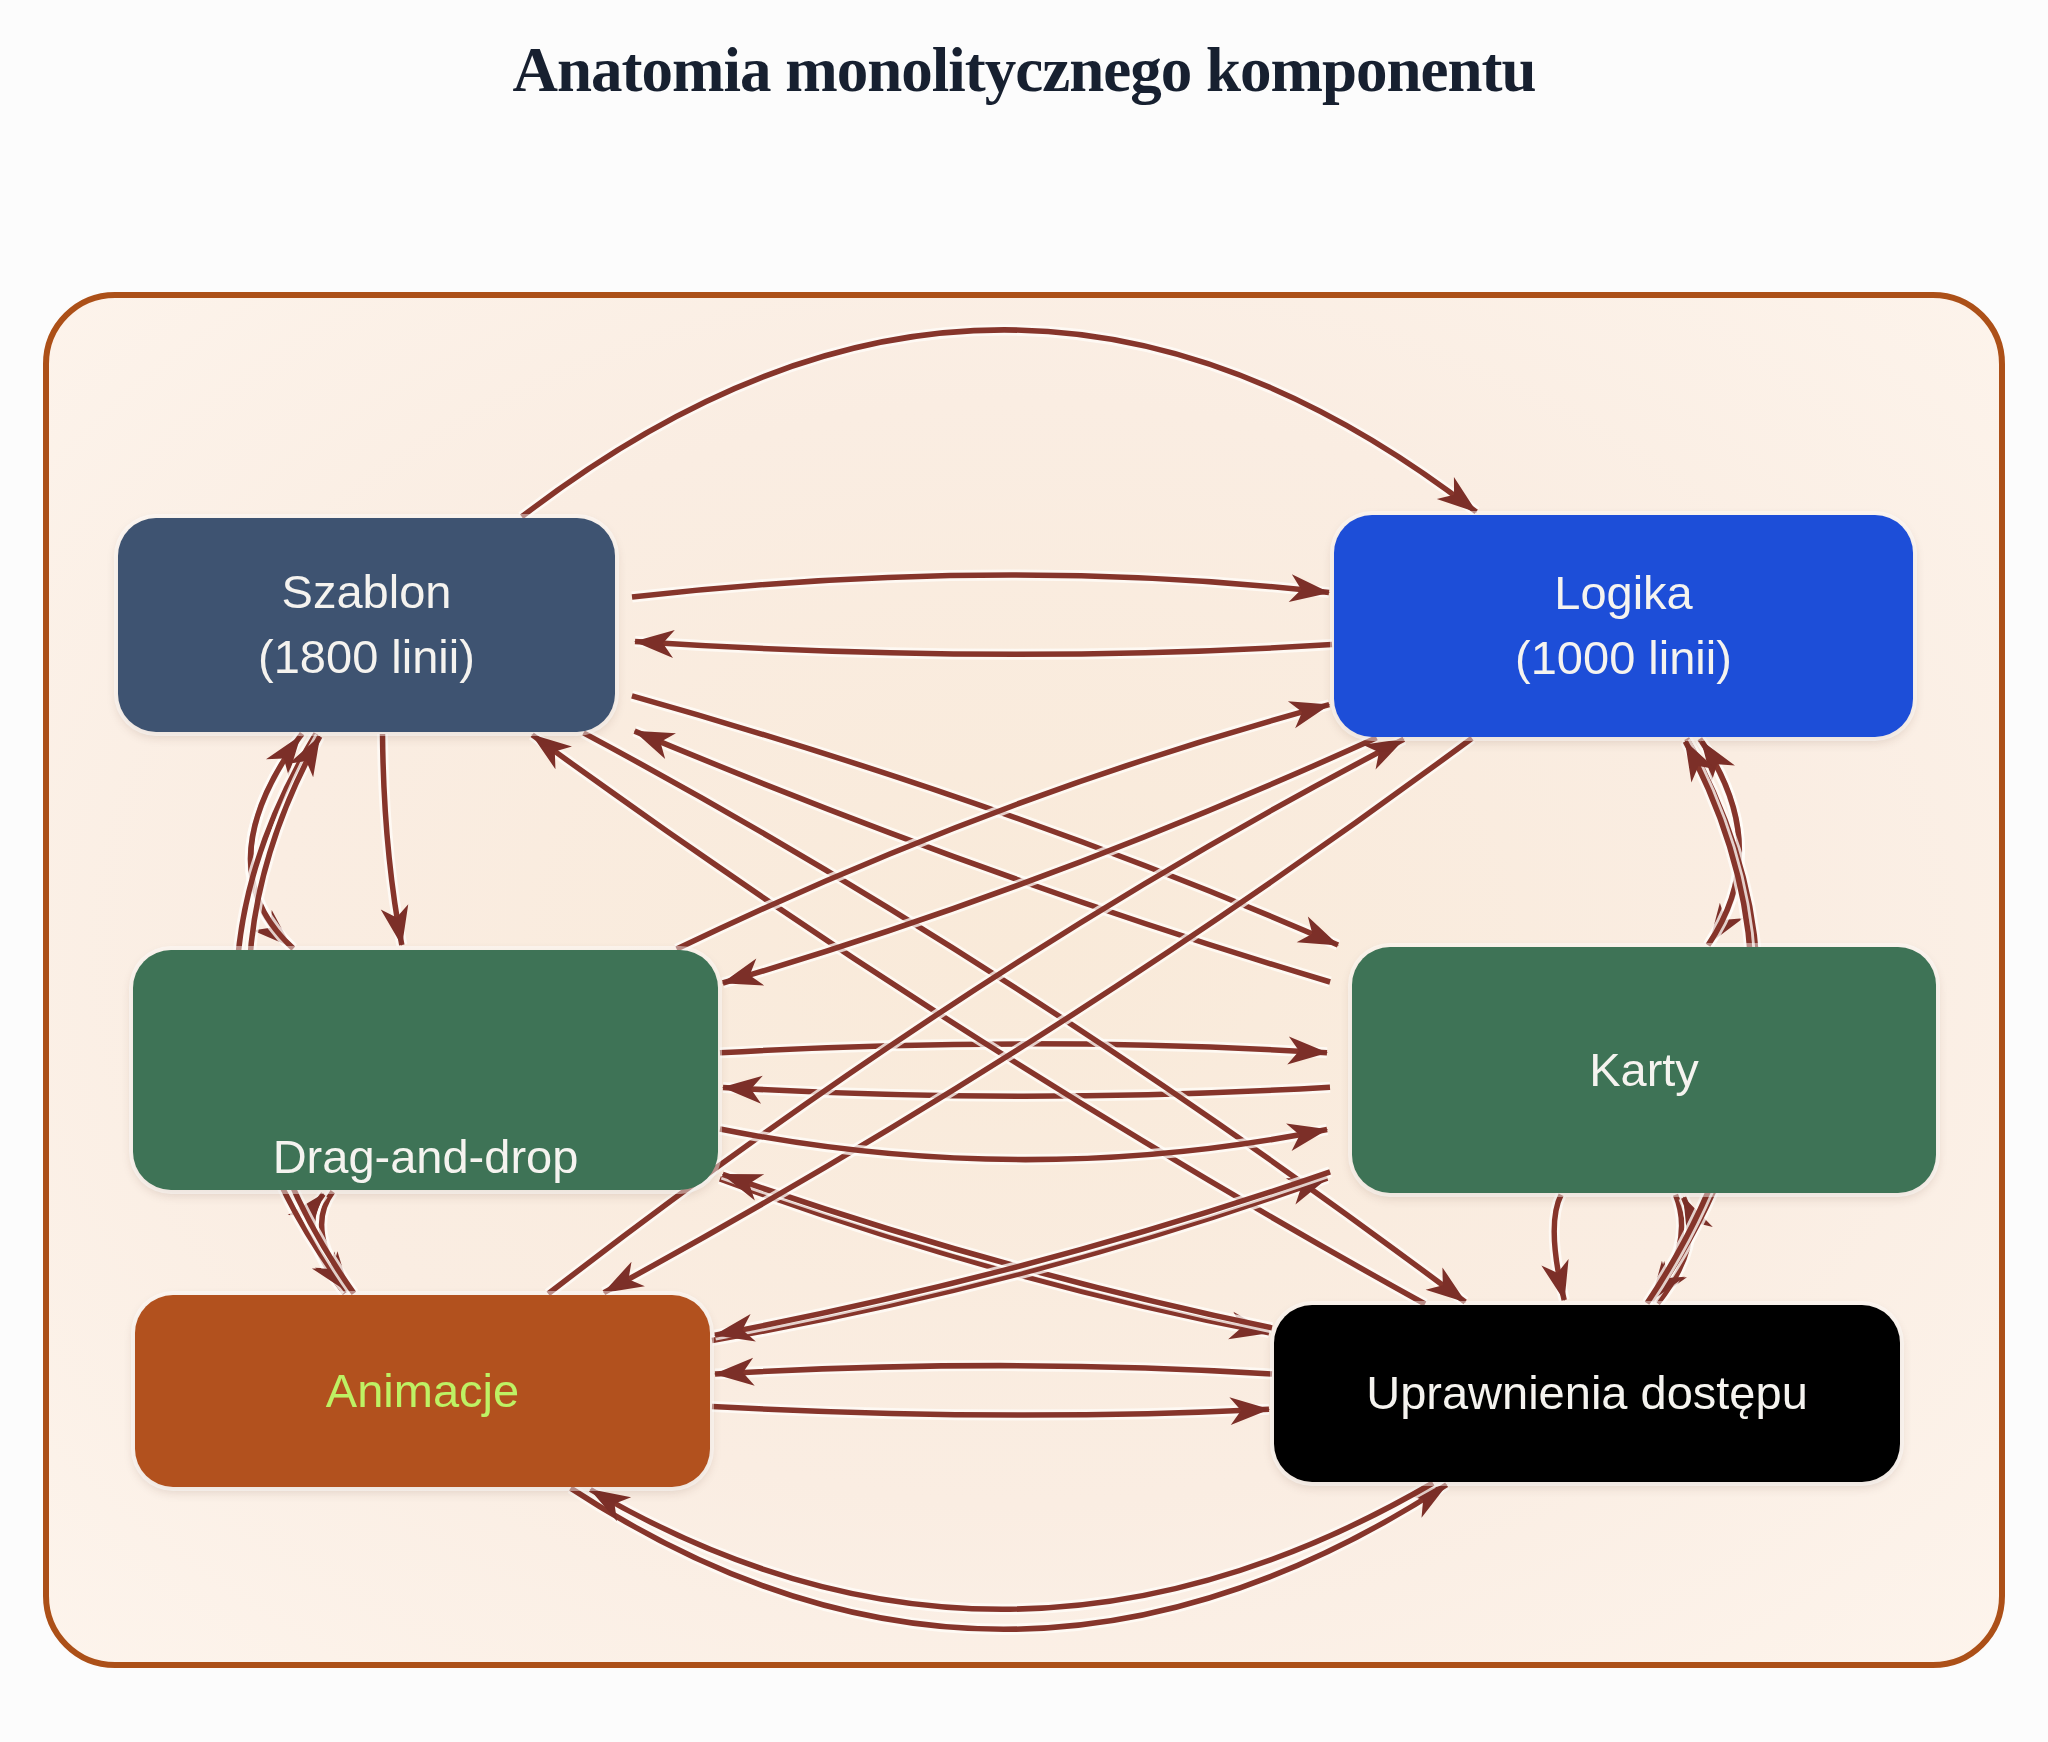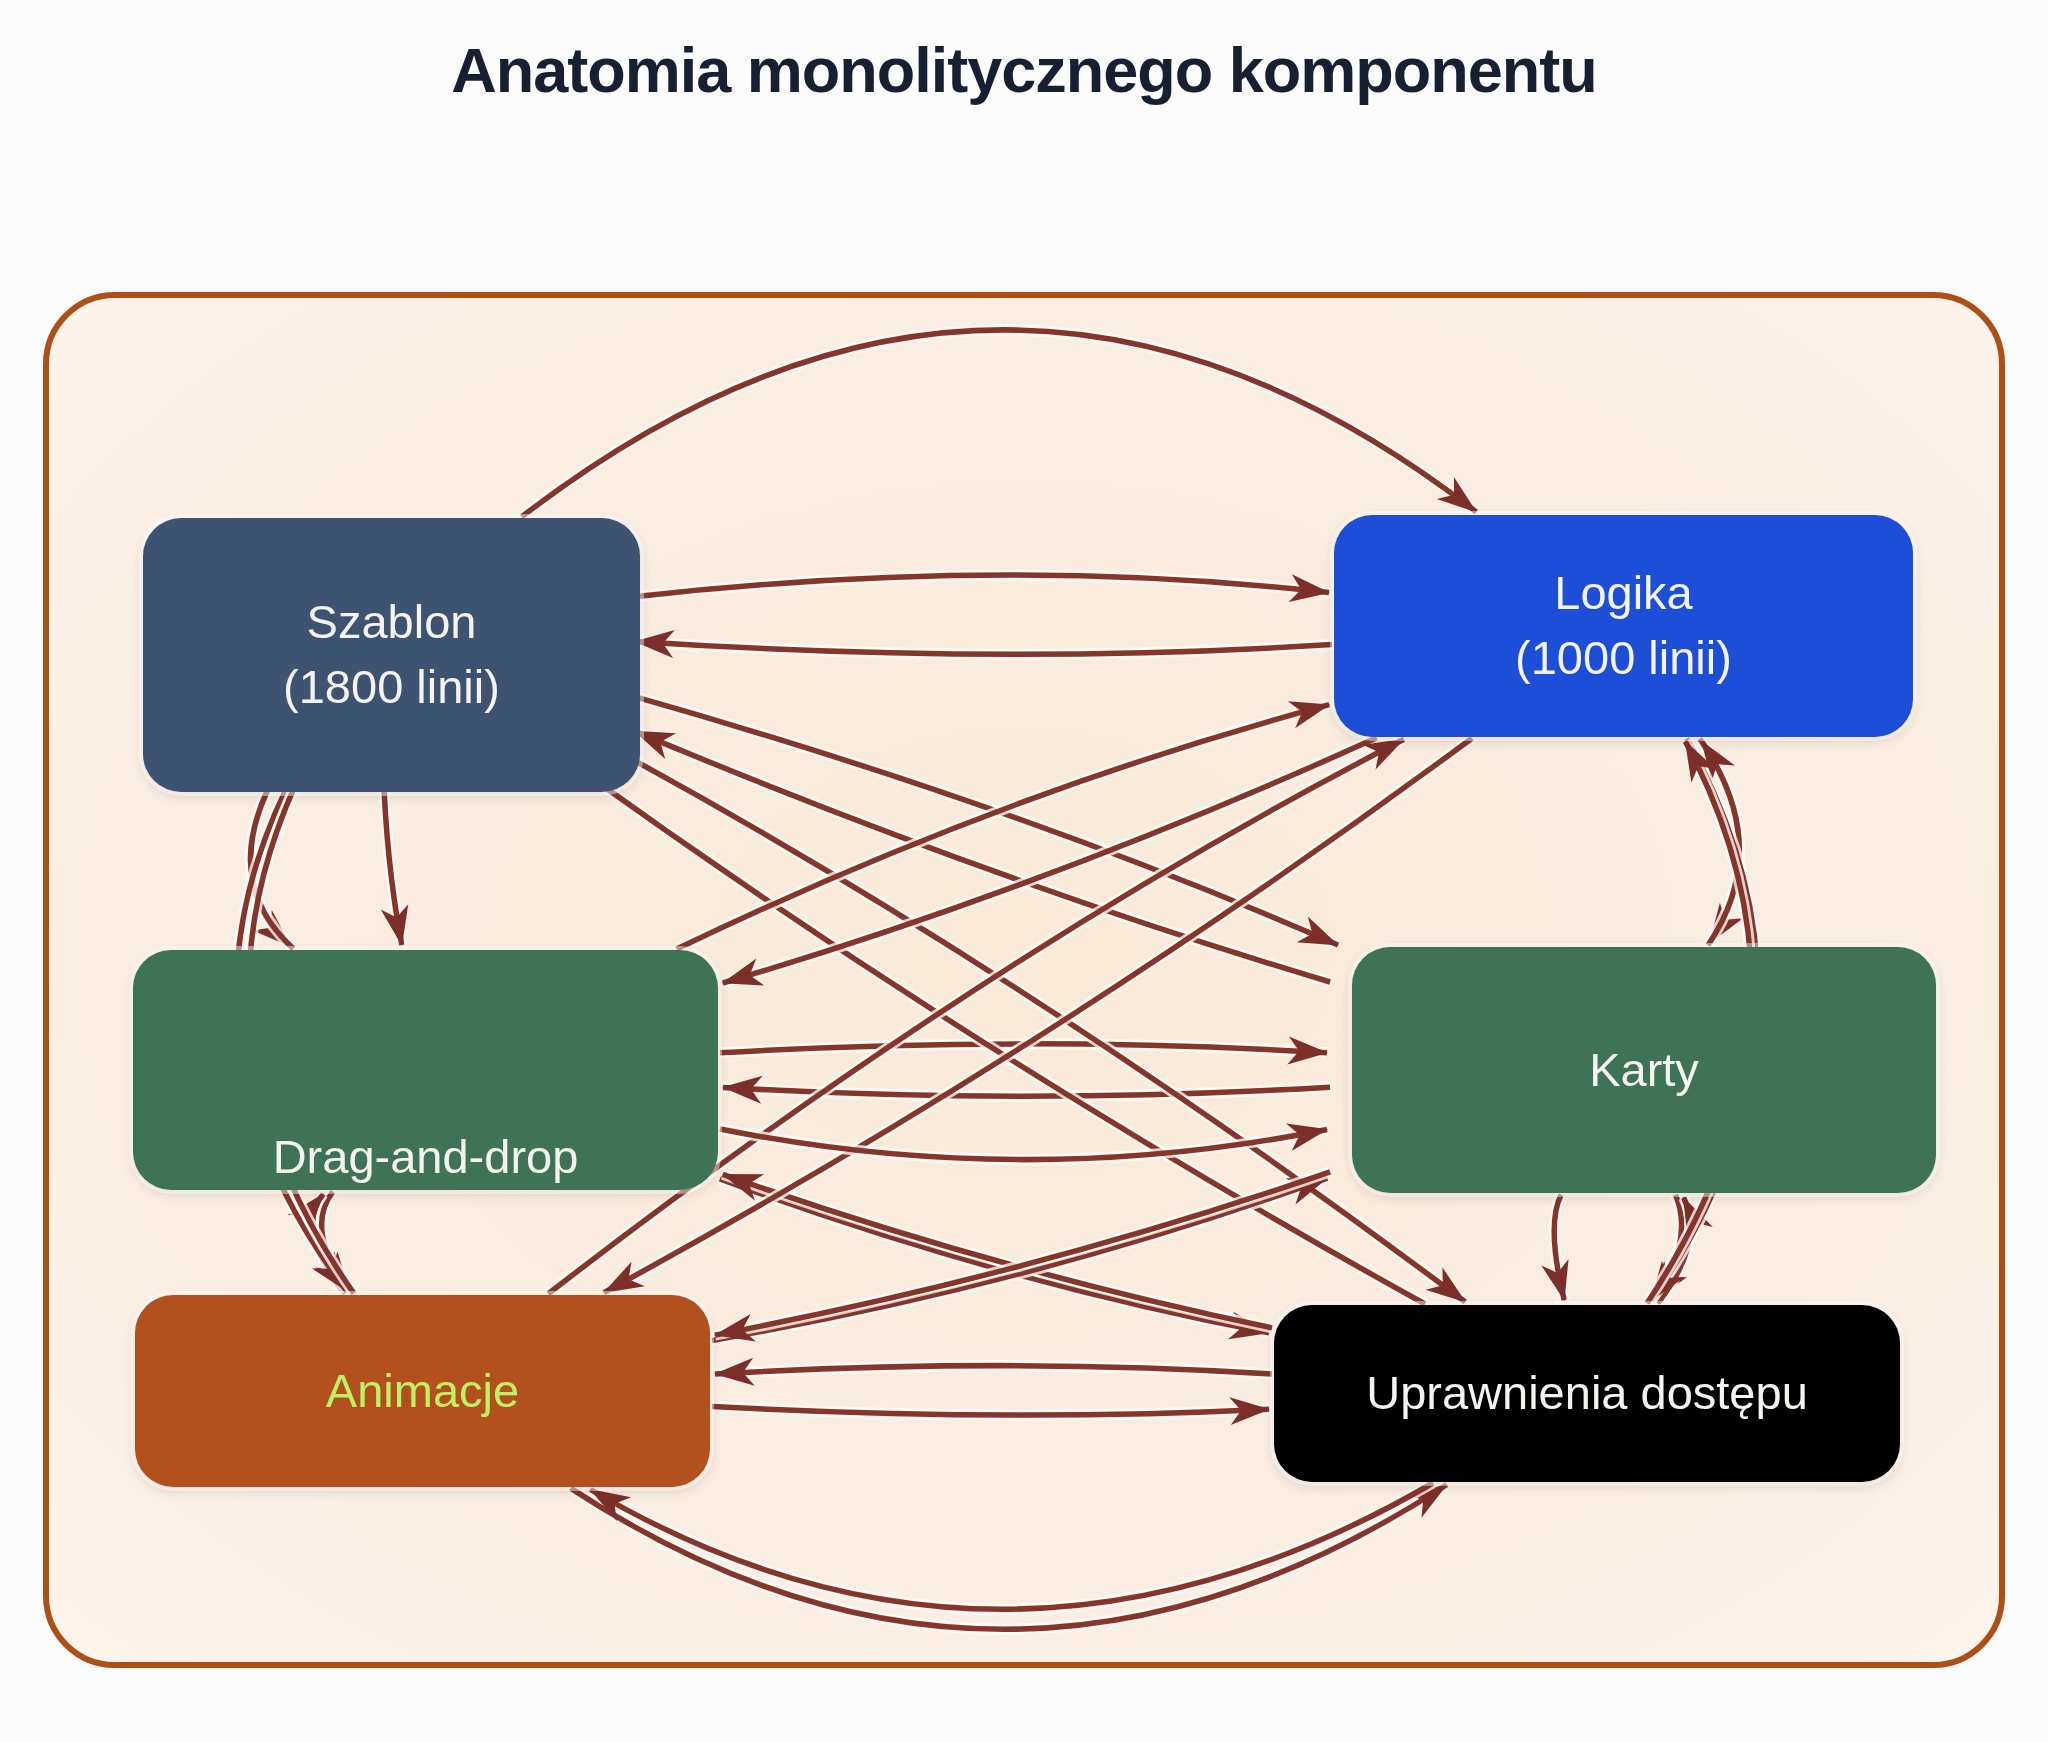--- a/index.html
+++ b/index.html
@@ -13,21 +13,21 @@
   .arrows{position:absolute;left:0;top:0;width:2048px;height:1742px;}
   .node{position:absolute;display:flex;flex-direction:column;align-items:center;justify-content:center;
     border-radius:38px;color:#f5f3ef;font-size:47px;line-height:1.38;text-align:center;
     box-shadow:0 0 0 4px rgba(255,255,255,0.45), 0 4px 12px rgba(70,35,15,0.18);}
   .node span{display:block;}
 </style>
 </head>
 <body>
 
 <div class="stage">
-  <div class="page-title" style="color: rgb(23, 32, 48);">Anatomia monolitycznego komponentu</div>
+  <div class="page-title" style="color: rgb(23, 32, 48); font-family: Liberation Serif, serif;">Anatomia monolitycznego komponentu</div>
   <div class="container" style="border-color: rgb(172, 80, 24);"></div>
   <svg class="arrows" viewBox="0 0 2048 1742" xmlns="http://www.w3.org/2000/svg">
     <defs>
       <marker id="arrowhead" markerUnits="userSpaceOnUse" markerWidth="44" markerHeight="32" refX="40" refY="16" orient="auto">
         <path d="M1,2 L41,16 L1,30 L12,16 Z" fill="#7C2F28"></path>
       </marker>
     </defs>
     <g id="edge-group">
         <path d="M521.7,516.8 Q1002.9,145.5 1476.2,511.9" fill="none" stroke="rgba(255,252,248,0.78)" stroke-width="11"></path>
         <path d="M521.7,516.8 Q1002.9,145.5 1476.2,511.9" fill="none" stroke="#86352B" stroke-width="5.5" marker-end="url(#arrowhead)"></path>
@@ -97,21 +97,21 @@
         <path d="M712.0,1340.5 Q1037.4,1283.6 1327.3,1178.1" fill="none" stroke="#86352B" stroke-width="5.5" marker-end="url(#arrowhead)"></path>
         <path d="M1330.1,1171.8 Q1034.9,1274.0 714.9,1335.1" fill="none" stroke="rgba(255,252,248,0.78)" stroke-width="11"></path>
         <path d="M1330.1,1171.8 Q1034.9,1274.0 714.9,1335.1" fill="none" stroke="#86352B" stroke-width="5.5" marker-end="url(#arrowhead)"></path>
         <path d="M720.0,1129.0 Q1024.8,1190.0 1327.1,1129.5" fill="none" stroke="rgba(255,252,248,0.78)" stroke-width="11"></path>
         <path d="M720.0,1129.0 Q1024.8,1190.0 1327.1,1129.5" fill="none" stroke="#86352B" stroke-width="5.5" marker-end="url(#arrowhead)"></path>
         <path d="M1561.1,1194.8 Q1545.9,1224.9 1564.2,1300.1" fill="none" stroke="rgba(255,252,248,0.78)" stroke-width="11"></path>
         <path d="M1561.1,1194.8 Q1545.9,1224.9 1564.2,1300.1" fill="none" stroke="#86352B" stroke-width="5.5" marker-end="url(#arrowhead)"></path>
       </g>
   </svg>
   <div id="nodes-layer">
-      <div class="node" style="left: 143px; top: 518px; width: 497px; height: 274px; background: rgb(62, 83, 113); color: rgb(245, 243, 239);">
+      <div class="node" style="left: 118px; top: 518px; width: 497px; height: 214px; background: rgb(62, 83, 113); color: rgb(245, 243, 239);">
         <span>Szablon</span>
         <span>(1800 linii)</span>
       </div>
       <div class="node" style="left: 1334px; top: 515px; width: 579px; height: 222px; background: #1d4ed8; color: rgb(245, 243, 239); justify-content: center;">
         <span>Logika</span>
         <span>(1000 linii)</span>
       </div>
       <div class="node" style="left: 133px; top: 950px; width: 585px; height: 240px; background: rgb(62, 115, 86); color: rgb(245, 243, 239); justify-content: flex-end;">
         <span>Drag-and-drop</span>
       </div>

